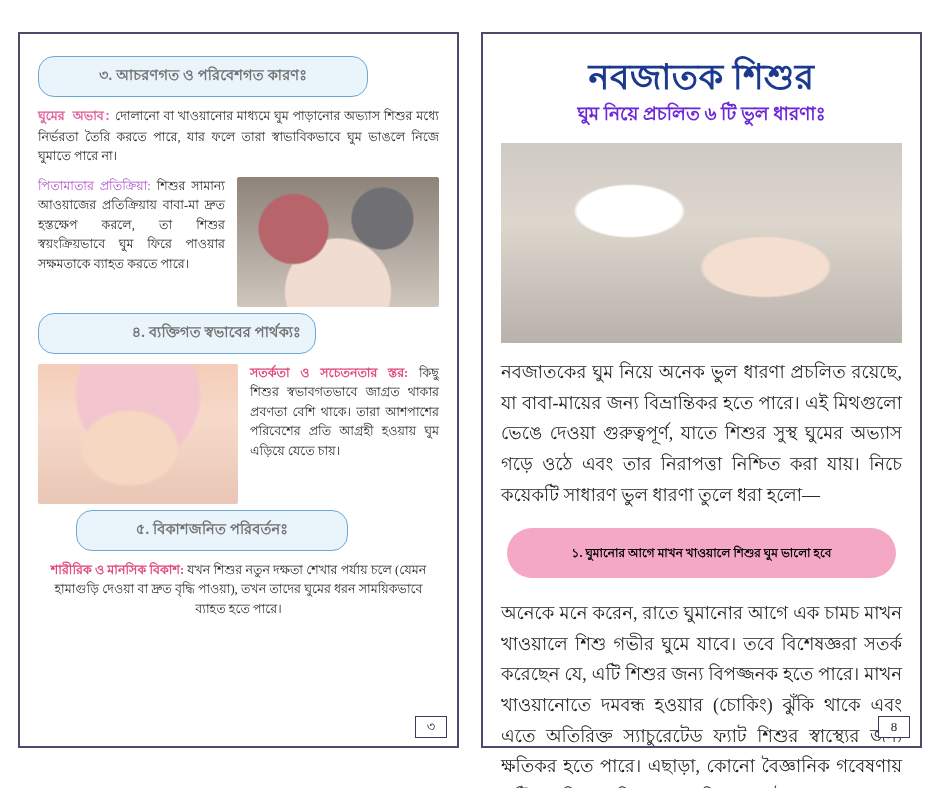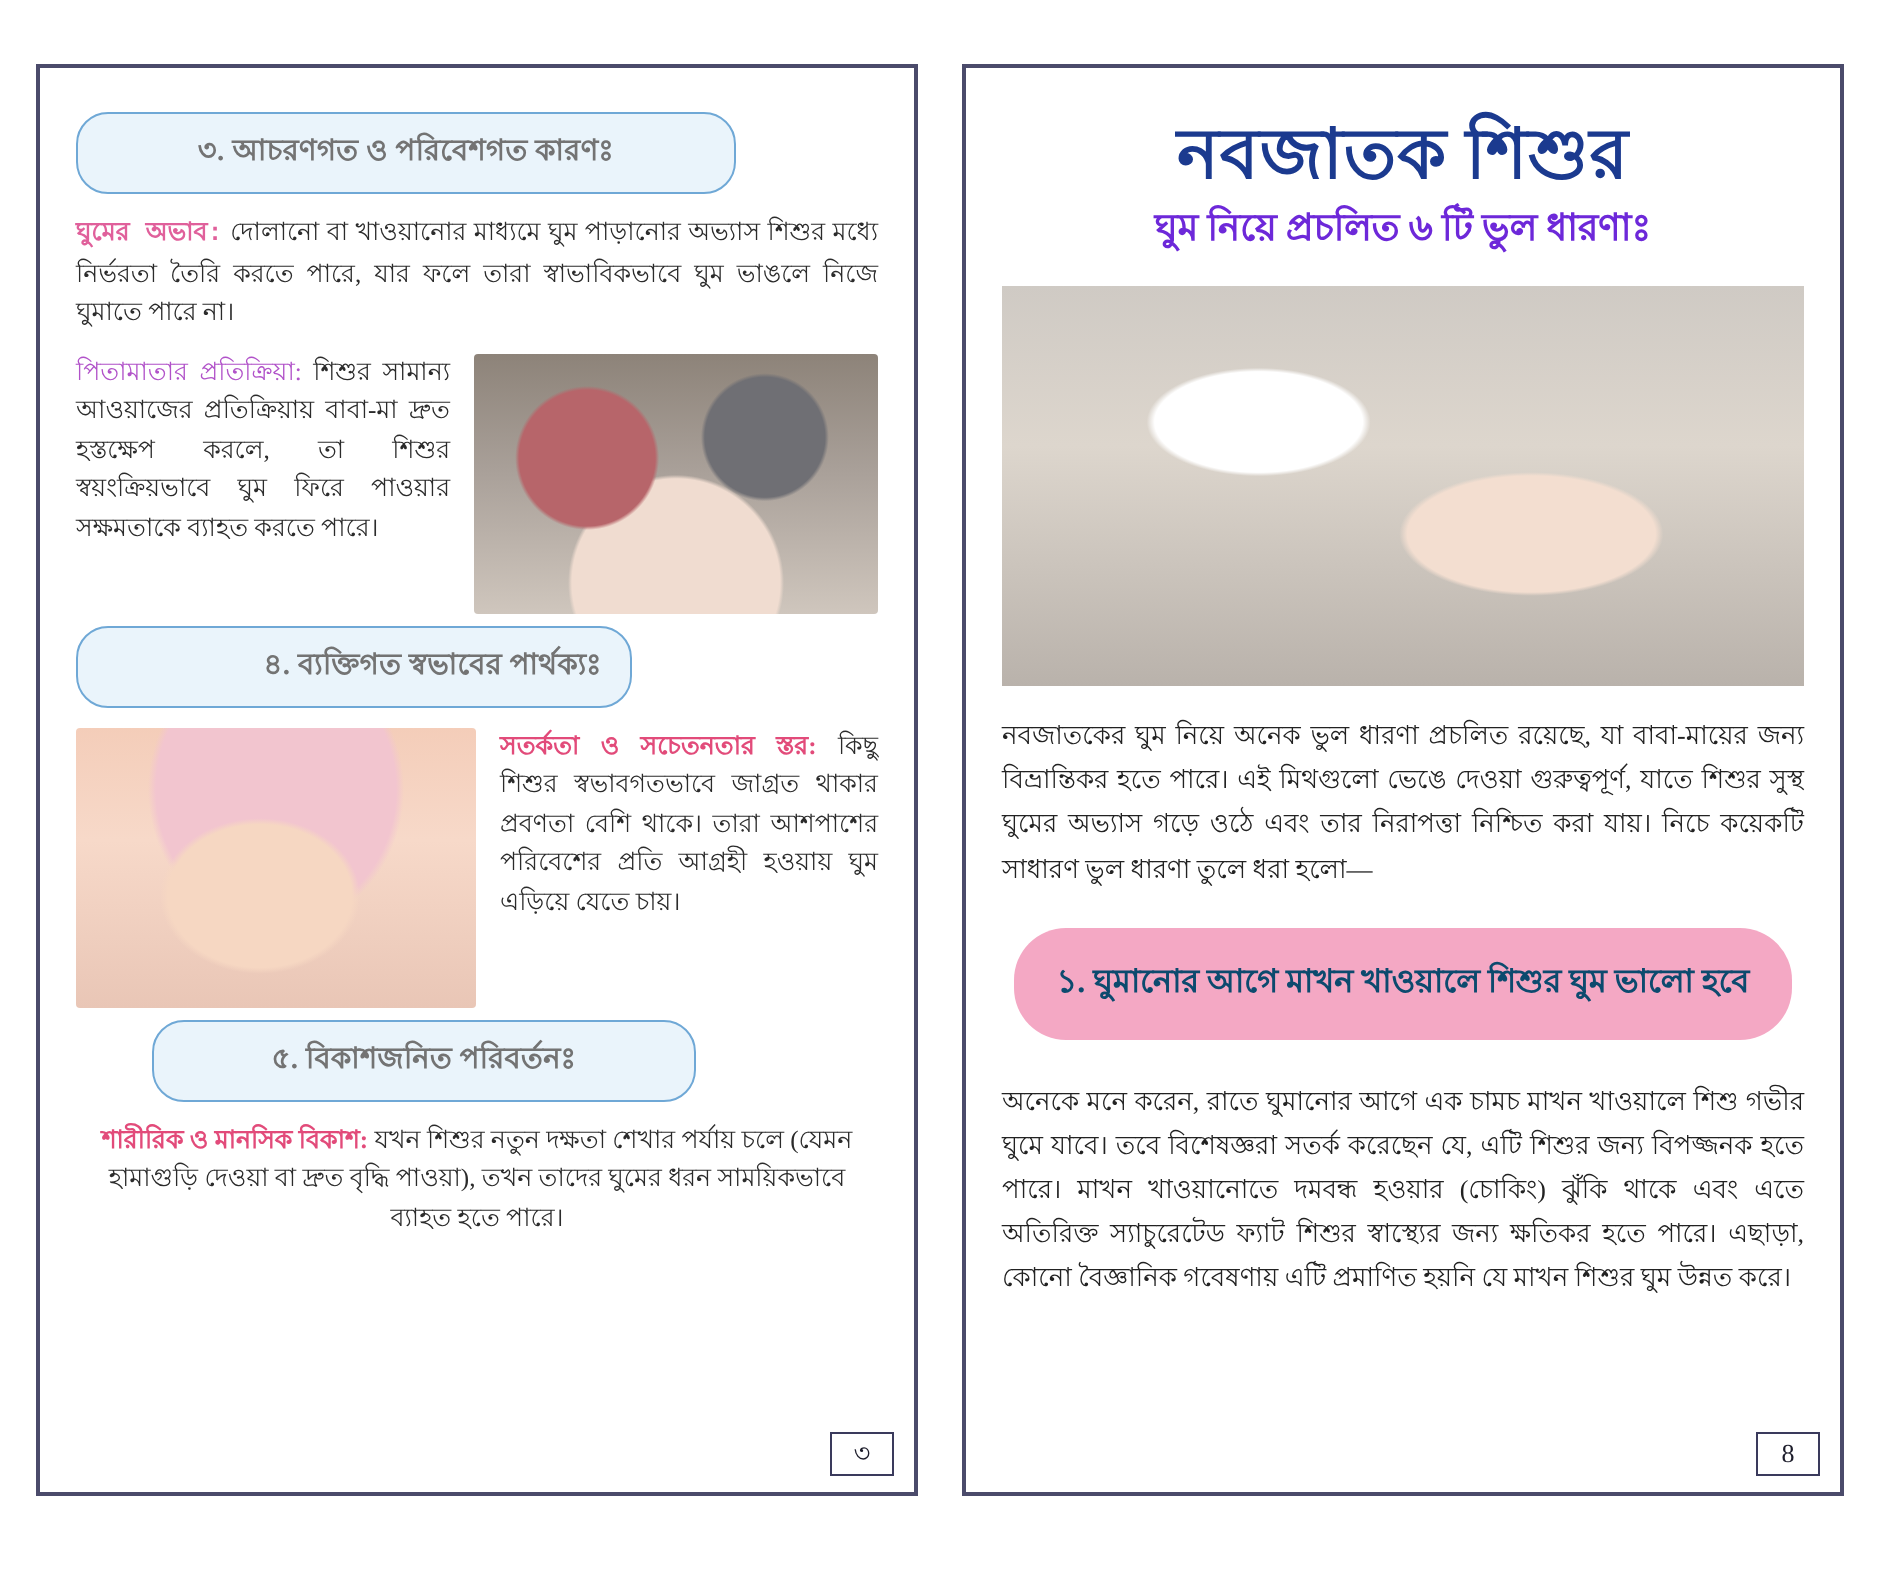--- a/index.html
+++ b/index.html
@@ -132,33 +132,33 @@
   .hero-photo {
     width: 100%;
     height: 200px;
     margin: 0 0 14px 0;
     background:
       radial-gradient(ellipse at 32% 34%, #ffffff 0 52px, rgba(255,255,255,0) 56px),
       radial-gradient(ellipse at 66% 62%, #f3ded0 0 62px, rgba(243,222,208,0) 66px),
       linear-gradient(180deg, #cfcac4 0%, #ddd6cd 40%, #b9b2ab 100%);
   }
   .body-para {
-    font-size: 13px;
+    font-size: 18px;
     line-height: 1.7;
     color: #222;
     text-align: justify;
     margin: 0 0 14px 0;
   }
   .pink-banner {
     background: #f4a8c4;
     border-radius: 26px;
-    color: #0c4a6e;
-    text-align: center;
-    font-weight: bold;
-    font-size: 16px;
+    color: #000000;
+    text-align: center;
+    font-weight: bold;
+    font-size: 12px;
     line-height: 1.5;
     padding: 16px 4px;
     margin: 18px 6px 20px 6px;
   }
 </style>
 </head>
 <body>
 
 <div class="spread">
 

